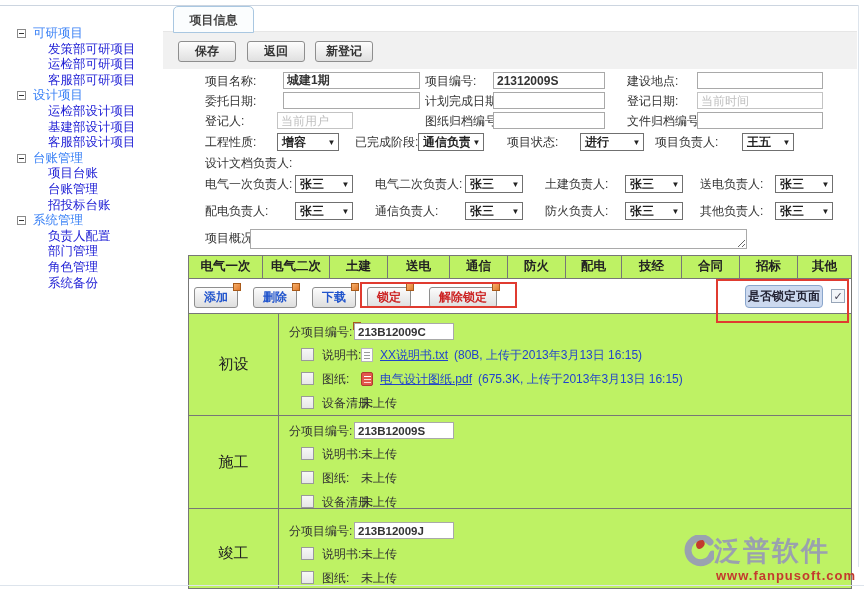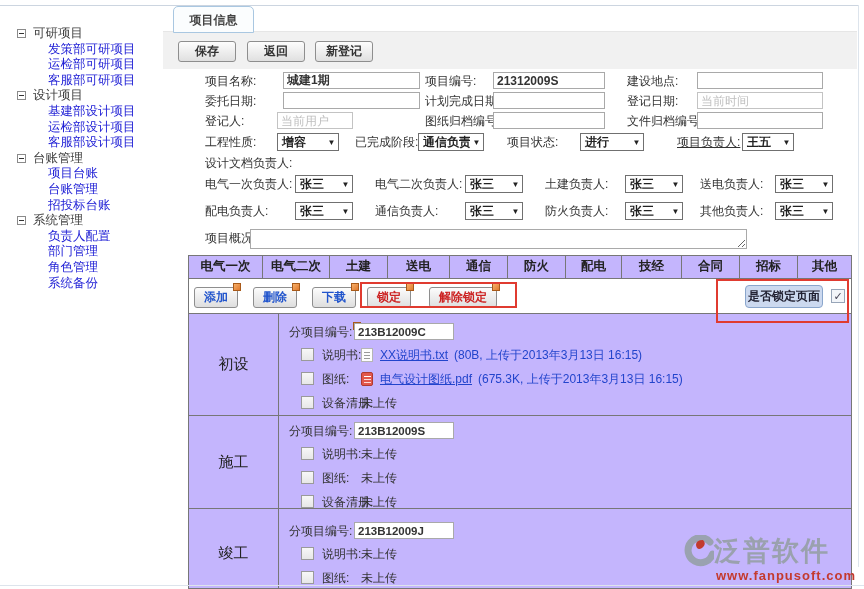--- a/index.html
+++ b/index.html
@@ -13,21 +13,21 @@
   .botline { position:absolute; left:0; bottom:3px; width:864px; height:1px; background:#dde4ec; }
   .vline   { position:absolute; left:858px; top:5px; width:1px; height:562px; background:#dde4ec; }
 
   
   .sidebar { position:absolute; left:0; top:6px; width:150px; height:560px; }
   .tree { position:absolute; left:0; top:20px; width:150px; font-size:12.5px; }
   .tree-row { position:relative; height:15.6px; line-height:15.6px; white-space:nowrap; }
   .expander { position:absolute; left:17px; top:3px; width:9px; height:9px;
               border:1px solid #8a8a8a; background:#fff; }
   .expander::after { content:""; position:absolute; left:1px; top:3px; width:5px; height:1px; background:#333; }
-  .tree-sec-label { position:absolute; left:33px; color:#404040; cursor:pointer; }
+  .tree-sec-label { position:absolute; left:33px; color:#3b82f6; cursor:pointer; }
   .tree-item { padding-left:48px; color:#2323d6; cursor:pointer; }
 
   
   .main { position:absolute; left:163px; top:5px; width:695px; height:584px; }
   .btnbar { position:absolute; left:0; top:26px; width:694px; height:38px;
             background:#f1f1f1; border-top:1px solid #e6e6e6; }
   .tab { position:absolute; left:10px; top:1px; width:81px; height:27px; z-index:2;
          background:#fbfdfe; border:1px solid #a9c7e1; border-radius:5px 5px 0 0;
          text-align:center; line-height:26px; font-weight:bold; color:#444; }
   .wbtn { position:absolute; top:9px; width:58px; height:21px;
@@ -44,21 +44,21 @@
   .fin::placeholder { color:#bfbfbf; font-weight:normal; }
   .sel { position:absolute; height:18px; border:1px solid #707070; background:#fff;
          display:flex; align-items:center; cursor:pointer; }
   .sel-t { flex:1; padding:0 2px 0 4px; font-weight:bold; font-size:12px; color:#222; white-space:nowrap; overflow:hidden; }
   .sel-a { width:13px; text-align:center; font-size:8px; color:#222; }
   .fta { position:absolute; height:20px; border:1px solid #a9a9a9; background:#fff; resize:both;
          font:12px "Liberation Sans","DejaVu Sans",sans-serif; }
 
   
   .dtable { position:absolute; left:25px; top:250px; width:664px; height:334px;
-            border:1px solid #777; background:#c4b5fd; overflow:hidden; }
+            border:1px solid #777; background:#bef264; overflow:hidden; }
   .dtabs { display:flex; height:23px; border-bottom:1px solid #777; }
   .dtab { border-right:1px solid #777; text-align:center; line-height:21px;
           font-weight:bold; font-size:12.5px; color:#222; cursor:pointer; }
   .dtab:last-child { border-right:none; flex:1; }
   .dtoolbar { position:relative; height:35px; border-bottom:1px solid #777; background:#fff; }
   .abtn { position:absolute; top:8px; height:21px; padding:0 9px;
           border:1px solid #8e8e8e; border-radius:3px;
           background:linear-gradient(#fcfcfc,#dedede);
           font-weight:bold; font-size:12px; text-align:center; line-height:19px; cursor:pointer; }
   .t-blue { color:#2255cc; }
@@ -121,22 +121,22 @@
         <span class="tree-sec-label">可研项目</span>
       </div>
       <div class="tree-row tree-item">发策部可研项目</div>
       <div class="tree-row tree-item">运检部可研项目</div>
       <div class="tree-row tree-item">客服部可研项目</div>
 
       <div class="tree-row tree-section">
         <span class="expander"></span>
         <span class="tree-sec-label">设计项目</span>
       </div>
+      <div class="tree-row tree-item">运检部设计项目</div>
       <div class="tree-row tree-item">基建部设计项目</div>
-      <div class="tree-row tree-item">运检部设计项目</div>
       <div class="tree-row tree-item">客服部设计项目</div>
 
       <div class="tree-row tree-section">
         <span class="expander"></span>
         <span class="tree-sec-label">台账管理</span>
       </div>
       <div class="tree-row tree-item">项目台账</div>
       <div class="tree-row tree-item">台账管理</div>
       <div class="tree-row tree-item">招投标台账</div>
 
@@ -190,21 +190,21 @@
       <span class="flab" style="left:192px;top:64px;">已完成阶段:</span>
       <div class="sel" style="left:255px;top:64px;width:66px;">
         <span class="sel-t">通信负责人</span>
           <span class="sel-a">▼</span>
       </div>
       <span class="flab" style="left:344px;top:64px;">项目状态:</span>
       <div class="sel" style="left:417px;top:64px;width:64px;">
         <span class="sel-t">进行</span>
           <span class="sel-a">▼</span>
       </div>
-      <span class="flab" style="left:514px;top:64px;text-decoration:underline;">项目负责人:</span>
+      <span class="flab" style="left:492px;top:64px;">项目负责人:</span>
       <div class="sel" style="left:579px;top:64px;width:52px;">
         <span class="sel-t">王五</span>
           <span class="sel-a">▼</span>
       </div>
 
       <span class="flab" style="left:42px;top:85px;">设计文档负责人:</span>
 
       <span class="flab" style="left:42px;top:106px;">电气一次负责人:</span>
       <div class="sel" style="left:132px;top:106px;width:58px;">
         <span class="sel-t">张三</span>

